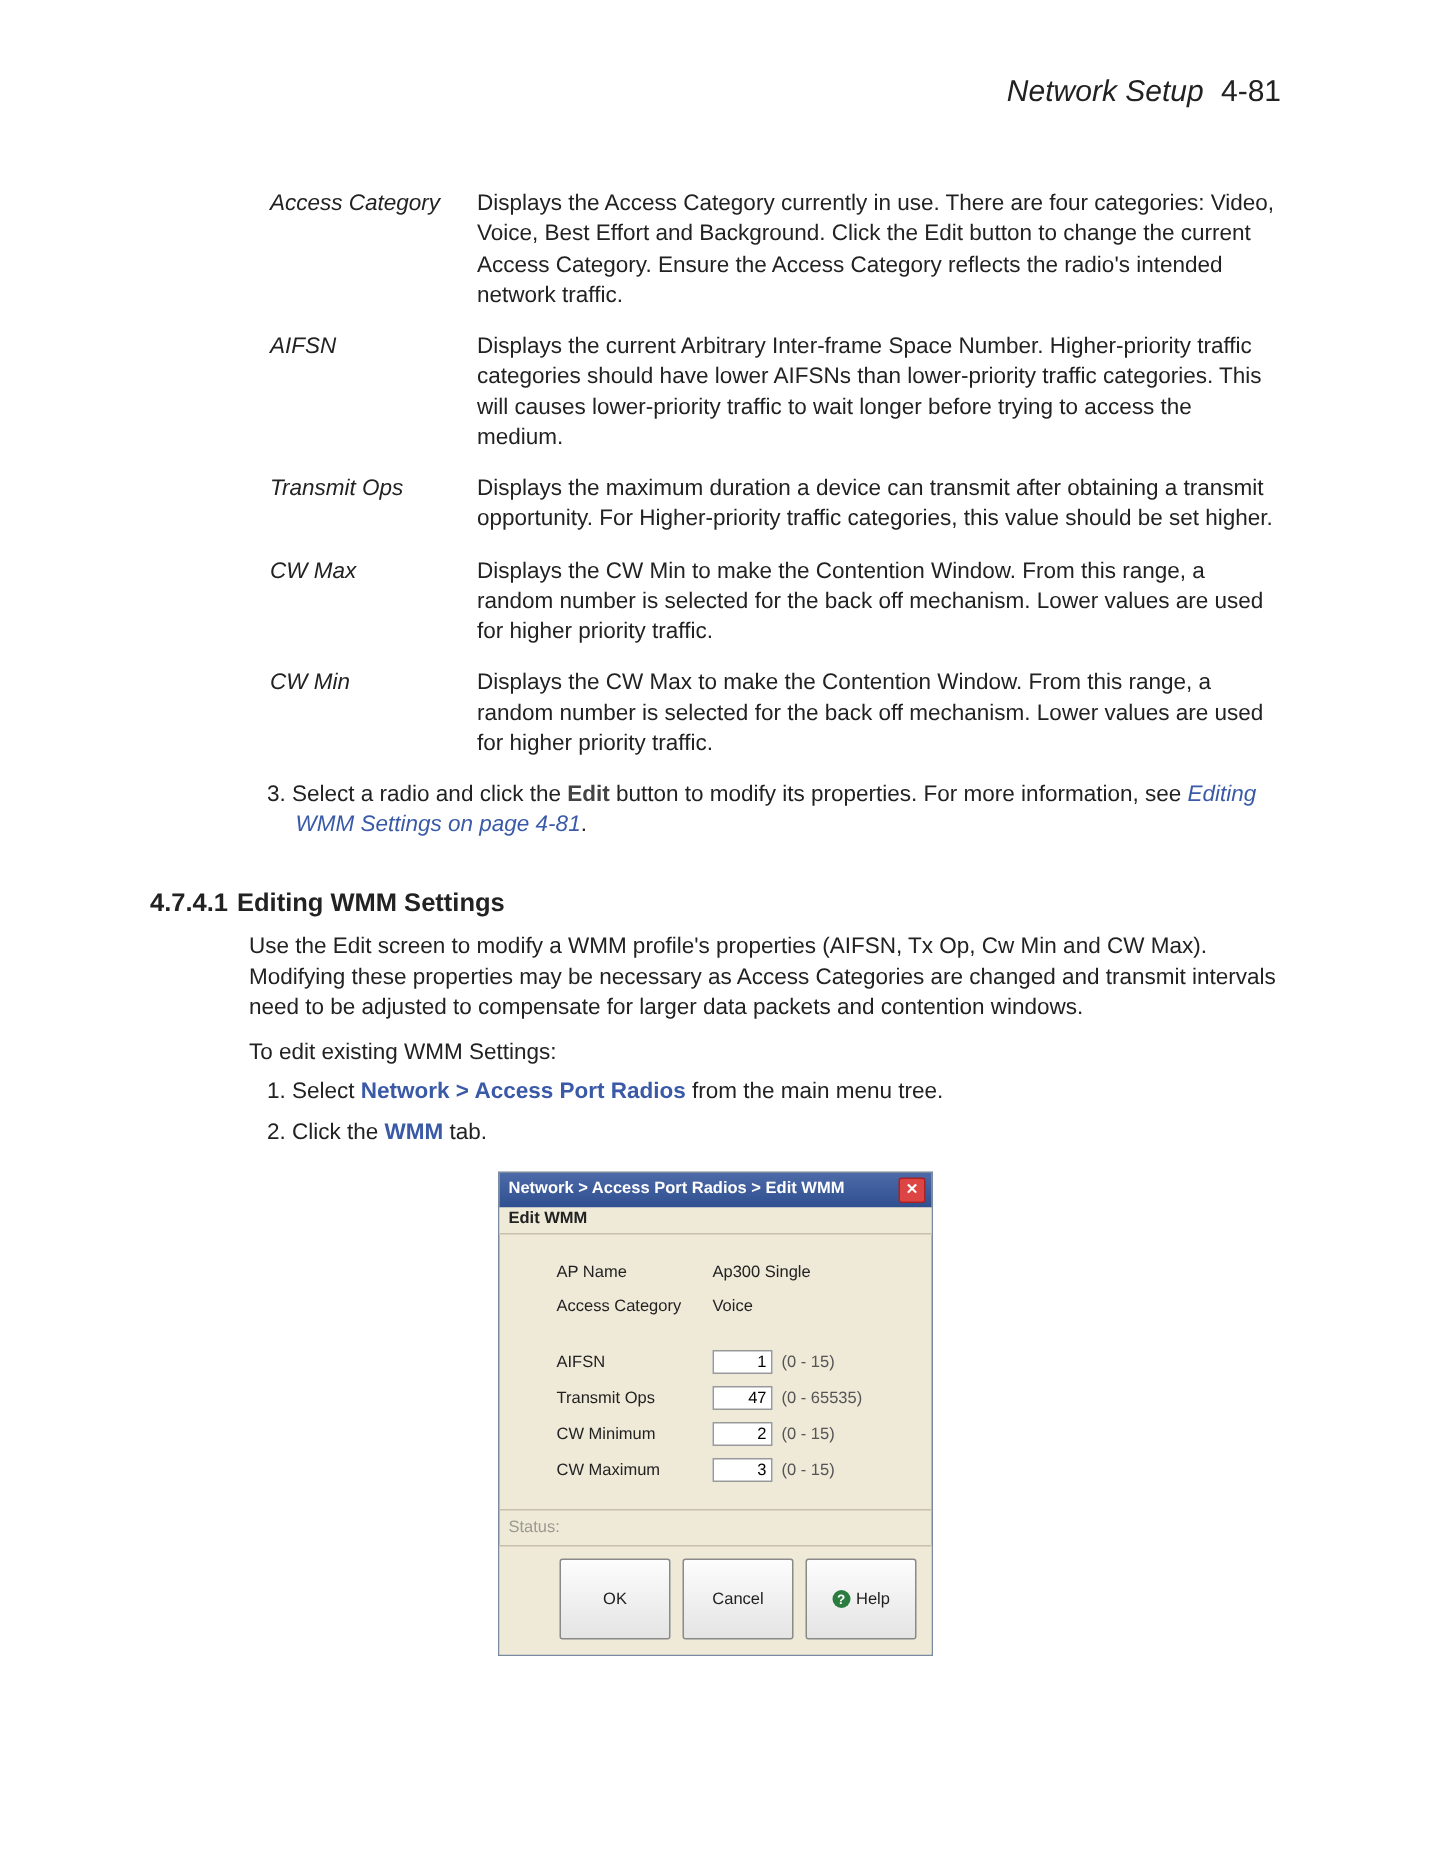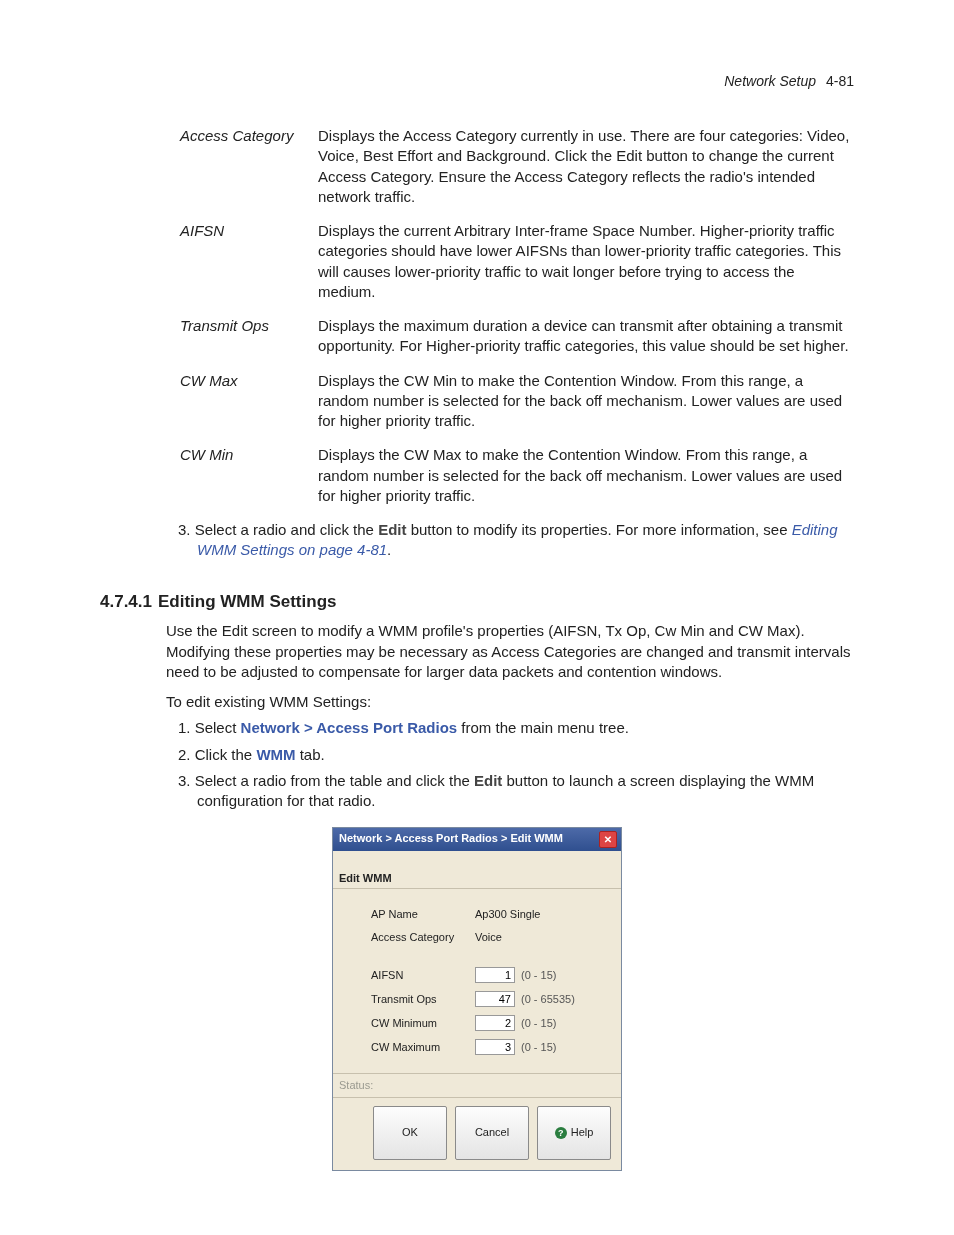--- a/index.html
+++ b/index.html
@@ -1,36 +1,36 @@
 <!DOCTYPE html>
 <html><head>
 <meta charset="utf-8">
 <style>
   html,body{margin:0;padding:0;background:#fff;color:#222;font-family:Arial,Helvetica,sans-serif;font-size:15px;line-height:1.35}
   .page{width:954px;min-height:1235px;margin:0 auto;position:relative;padding:56px 100px 60px 100px;box-sizing:border-box}
-  .running-head{position:absolute;top:72px;right:100px;font-size:14px}
+  .running-head{position:absolute;top:48px;right:100px;font-size:20px}
   .running-head .sec{font-style:italic}
   .running-head .pg{margin-left:6px}
   .deflist{margin:70px 0 14px 80px}
   .defrow{display:flex;margin-bottom:14px}
   .deflabel{flex:0 0 130px;font-style:italic;padding-right:8px}
   .defdesc{flex:1}
   .numbered{margin:6px 0 6px 78px;text-indent:-19px;padding-left:19px}
   .bold{font-weight:bold;color:#444}
   .ilink{color:#3a5aa8;font-style:italic}
   .secnum{font-weight:bold;font-size:17px;margin-top:30px;margin-bottom:8px}
   .secnum .num{display:inline-block;width:58px}
   .para{margin:8px 0 10px 66px}
   .para2{margin:6px 0 6px 66px}
   .navcrumb{color:#3a5aa8;font-weight:bold}
   
   .dlg{width:288px;margin:16px auto 0 auto;border:1px solid #7a8aa0;background:#efe9d8;font-family:Tahoma,Arial,sans-serif;font-size:11px;color:#222}
   .dlg-title{display:flex;justify-content:space-between;background:linear-gradient(#4d6aa8,#2f4f8f);color:#fff;font-weight:bold;padding:3px 4px 3px 6px}
   .dlg-close{width:16px;height:15px;background:#d44;border:1px solid #a22;display:flex;align-items:center;justify-content:center;font-weight:bold;font-size:10px;color:#fff;border-radius:2px;cursor:pointer}
-  .dlg-sub{font-weight:bold;font-size:11px;padding:20px 6px 2px 6px;border-bottom:1px solid #c7c0ad;background:#efe9d8}
+  .dlg-sub{font-weight:bold;font-size:11px;padding:0 6px 2px 6px;border-bottom:1px solid #c7c0ad;background:#efe9d8}
   .dlg-body{padding:18px 20px 10px 38px}
   .dlg-row{display:flex;align-items:center;margin-bottom:8px}
   .dlg-lbl{flex:0 0 104px}
   .dlg-val{flex:1}
   .dlg-gap{height:14px}
   .tin{width:40px;height:16px;border:1px solid #999;background:#fff;text-align:right;padding:0 3px;font-size:11px;box-sizing:border-box;margin-right:6px}
   .range{color:#555}
   .dlg-status{border-top:1px solid #c7c0ad;padding:4px 6px;color:#9a9a90;font-size:11px}
   .dlg-btnbar{display:flex;justify-content:flex-end;gap:8px;padding:8px 10px 10px 10px;border-top:1px solid #c7c0ad;background:#efe9d8}
   .dlg-btn{min-width:56px;height:20px;border:1px solid #8a8a8a;background:linear-gradient(#fdfdfd,#e4e4e4);font-size:11px;display:flex;align-items:center;justify-content:center;cursor:pointer;padding:16px 8px;border-radius:2px}
@@ -79,23 +79,20 @@
 
   <div class="para">Use the Edit screen to modify a WMM profile's properties (AIFSN, Tx Op, Cw Min and CW Max). Modifying these properties may be necessary as Access Categories are changed and transmit intervals need to be adjusted to compensate for larger data packets and contention windows.</div>
   <div class="para2">To edit existing WMM Settings:</div>
 
   <div class="numbered">
     <span>1. Select </span><span class="bold navcrumb">Network &gt; Access Port Radios</span><span> from the main menu tree.</span>
   </div>
   <div class="numbered">
     <span>2. Click the </span><span class="bold navcrumb">WMM</span><span> tab.</span>
   </div>
-  <div class="numbered">
-    <span>3. Select a radio from the table and click the </span><span class="bold">Edit</span><span> button to launch a screen displaying the WMM configuration for that radio.</span>
-  </div>
 
   <div class="dlg">
     <div class="dlg-title">
       <span>Network &gt; Access Port Radios &gt; Edit WMM</span>
       <div class="dlg-close">✕</div>
     </div>
     <div class="dlg-sub">Edit WMM</div>
     <div class="dlg-body">
       <div class="dlg-row">
         <div class="dlg-lbl">AP Name</div>

